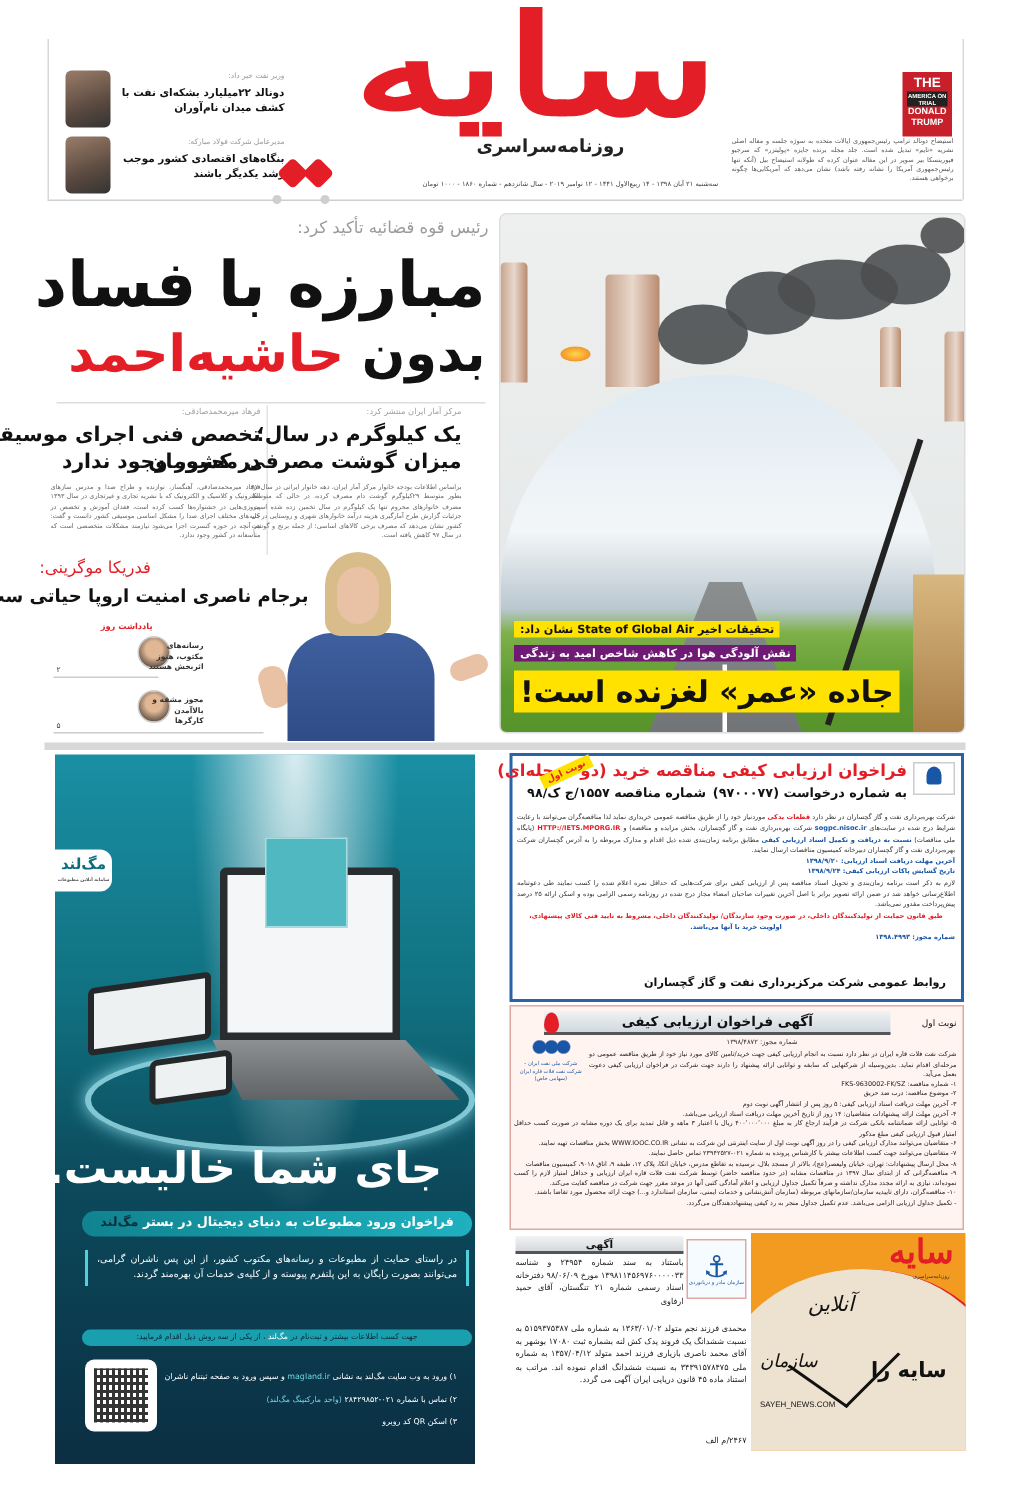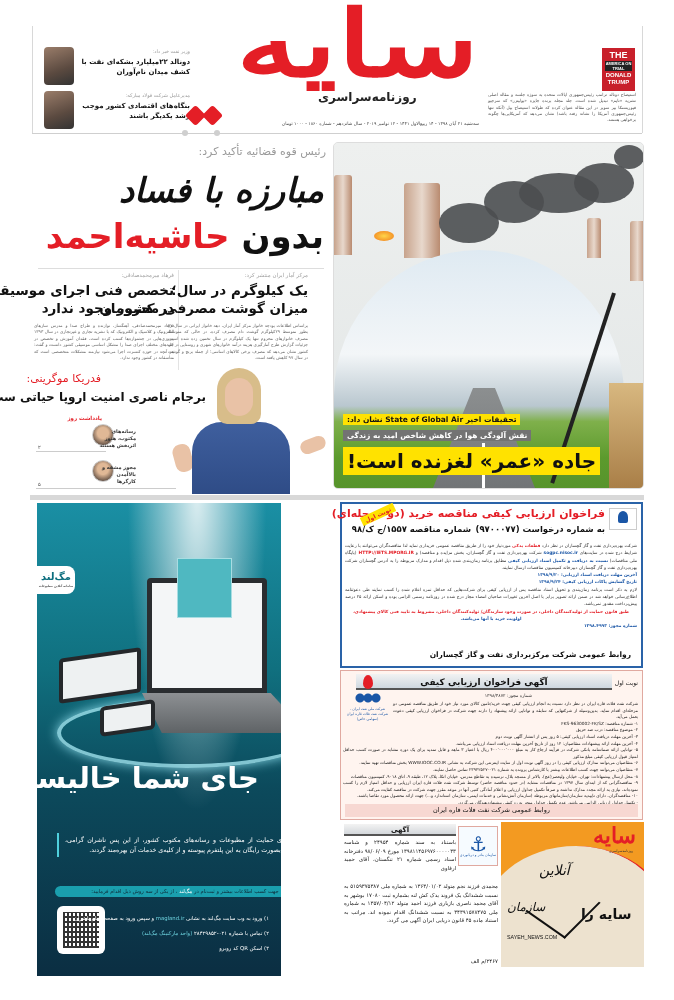--- a/index.html
+++ b/index.html
@@ -22,21 +22,21 @@
   .side-story .thumb { position:absolute; left:4px; top:0; width:30px; height:38px; border-radius:4px; background:linear-gradient(160deg,#9a7d6a,#5b4a40 60%,#333); }
   .side-story .kicker { position:absolute; right:0; top:1px; font-size:5px; color:#999; }
   .side-story .title { position:absolute; right:0; top:10px; width:110px; font-size:7px; font-weight:bold; line-height:10px; color:#111; text-align:right; }
 
   .book-thumb { position:absolute; left:602px; top:48px; width:33px; height:43px; background:#c8202b; color:#fff; font-size:9px; font-weight:bold; text-align:center; line-height:10px; font-family:"Liberation Sans",sans-serif; direction:ltr; padding-top:2px; }
   .book-thumb small { display:block; font-size:4px; line-height:5px; background:#222; margin:1px 3px; }
   .book-blurb { position:absolute; left:488px; top:92px; width:148px; font-size:4.3px; line-height:6.3px; color:#555; text-align:justify; }
 
   
   .lead-kicker { position:absolute; right:348px; top:145px; font-size:11px; color:#9a9a9a; }
-  .lead-h1 { position:absolute; right:350px; top:168px; font-size:34px; font-weight:bold; color:#111; line-height:44px; white-space:nowrap; letter-spacing:-0.5px;font-style:italic; }
+  .lead-h1 { position:absolute; right:350px; top:168px; font-size:42px; font-weight:bold; color:#111; line-height:44px; white-space:nowrap; letter-spacing:-0.5px; }
   .lead-h2 { position:absolute; right:350px; top:214px; font-size:34px; font-weight:bold; color:#111; line-height:44px; white-space:nowrap; letter-spacing:-0.5px; }
   .lead-h2 .red { color:#e41e26; }
 
   .box-line { position:absolute; left:38px; top:268px; width:286px; height:1px; background:#ddd; }
   .col-sep { position:absolute; left:178px; top:270px; width:1px; height:100px; background:#e3e3e3; }
 
   .col-story { position:absolute; width:140px; }
   .col-story .kicker { font-size:5.5px; color:#a0a0a0; text-align:right; }
   .col-story .head { font-size:13.5px; font-weight:bold; line-height:18px; color:#111; margin-top:3px; text-align:right; white-space:nowrap; }
   .col-story .body { font-size:4.3px; line-height:6.4px; color:#666; text-align:justify; margin-top:6px; }
@@ -63,27 +63,27 @@
   .mp-tank { position:absolute; background:linear-gradient(90deg,#c7a38c,#e8d8cc 50%,#b98b70); border-radius:3px 3px 0 0; }
   .mp-smoke { position:absolute; border-radius:50%; background:#4b4e50; opacity:.9; }
   .mp-flame { position:absolute; left:40px; top:88px; width:20px; height:10px; border-radius:50%; background:radial-gradient(#ffd54a,#f07a1a); }
   .mp-lens { position:absolute; left:0; top:107px; width:290px; height:260px; border-radius:150px 150px 0 0; background:linear-gradient(180deg,#dfeaf2 0%,#f3f6f8 40%,#b9c7cf 60%,#7fb04b 66%,#5c9a2d 80%,#548f2a 100%); }
   .mp-road { position:absolute; left:95px; top:245px; width:110px; height:110px; background:linear-gradient(180deg,#8c8f90,#6f7274); clip-path:polygon(40% 0,60% 0,100% 100%,0 100%); }
   .mp-road-line { position:absolute; left:148px; top:300px; width:3px; height:50px; background:#fff; }
   .mp-field { position:absolute; left:275px; top:240px; width:40px; height:110px; background:linear-gradient(180deg,#d8b880,#a77c45); }
   .mp-wiper { position:absolute; left:278px; top:150px; width:4px; height:200px; background:#222; transform:rotate(18deg); transform-origin:top; }
 
   .cap-yellow1 { position:absolute; left:343px; top:414px; background:#ffe200; color:#111; font-size:7.5px; font-weight:bold; padding:1px 4px; white-space:nowrap; }
-  .cap-red { position:absolute; left:343px; top:430px; background:#737373; color:#fff; font-size:7.5px; font-weight:bold; padding:1px 4px; white-space:nowrap; }
+  .cap-red { position:absolute; left:343px; top:430px; background:#701a75; color:#fff; font-size:7.5px; font-weight:bold; padding:1px 4px; white-space:nowrap; }
   .cap-yellow2 { position:absolute; left:343px; top:447px; background:#ffe200; color:#111; font-size:20px; font-weight:bold; padding:0 4px; white-space:nowrap; line-height:28px; }
 
   .divider-bar { position:absolute; left:30px; top:495px; width:614px; height:5px; background:#d8d8d8; }
 
   
-  .ad-mag { position:absolute; left:37px; top:503px; width:244px; height:473px; background:linear-gradient(180deg,#1a8fa4 0%,#10707f 35%,#0c4a5c 60%,#0b2e42 100%); overflow:hidden; }
+  .ad-mag { position:absolute; left:37px; top:503px; width:280px; height:473px; background:linear-gradient(180deg,#1a8fa4 0%,#10707f 35%,#0c4a5c 60%,#0b2e42 100%); overflow:hidden; }
   .ad-mag .beam { position:absolute; left:90px; top:-10px; width:140px; height:320px; background:radial-gradient(ellipse at 50% 0%,rgba(255,255,255,.85),rgba(255,255,255,0) 70%); }
   .ad-mag .ring { position:absolute; left:20px; top:195px; width:260px; height:70px; border-radius:50%; border:4px solid rgba(180,245,255,.7); box-shadow:0 0 12px rgba(160,240,255,.8); }
   .ad-mag .laptop-screen { position:absolute; left:110px; top:75px; width:120px; height:115px; background:#f4f6f7; border:5px solid #2a2d30; border-radius:4px 4px 0 0; }
   .ad-mag .laptop-base { position:absolute; left:105px; top:190px; width:165px; height:40px; background:linear-gradient(180deg,#8d9093,#5f6366); clip-path:polygon(0 0,78% 0,100% 100%,12% 100%); }
   .ad-mag .tablet { position:absolute; left:22px; top:150px; width:82px; height:45px; background:#eef1f2; border:4px solid #25282b; border-radius:4px; transform:skewY(-8deg); }
   .ad-mag .phone { position:absolute; left:63px; top:200px; width:55px; height:30px; background:#eef1f2; border:4px solid #25282b; border-radius:5px; transform:skewY(-8deg); }
   .ad-mag .mag-card { position:absolute; left:140px; top:55px; width:55px; height:60px; background:#4fb8c1; border:1px solid #a8dde2; }
   .ad-mag .mag-logo { position:absolute; left:0; top:63px; width:38px; height:28px; background:#fff; border-radius:0 8px 8px 0; color:#0c6e7e; font-size:10px; font-weight:bold; text-align:center; line-height:22px; }
   .ad-mag .mag-logo small { display:block; font-size:3px; line-height:4px; color:#555; margin-top:-4px; }
   .ad-mag .headline { position:absolute; right:22px; top:258px; font-size:29px; font-weight:bold; color:#fff; white-space:nowrap; }
@@ -109,21 +109,21 @@
   .tender1 .badge { position:absolute; left:18px; top:6px; background:#ffe200; color:#e41e26; font-size:6px; font-weight:bold; padding:1px 4px; transform:rotate(-25deg); }
   .tender1 .t-body { position:absolute; right:4px; top:38px; width:292px; font-size:4.4px; line-height:7.3px; color:#333; text-align:justify; }
   .tender1 .t-body .red { color:#e41e26; font-weight:bold; }
   .tender1 .t-body .blue { color:#1a56a6; font-weight:bold; }
   .tender1 .t-center { text-align:center; color:#e41e26; font-weight:bold; }
   .tender1 .t-footer { position:absolute; right:10px; top:146px; font-size:7.5px; font-weight:bold; color:#111; white-space:nowrap; }
 
   
   .tender2 { position:absolute; left:340px; top:670px; width:303px; height:150px; border:1px solid #e0a9a0; background:#fff4ef; }
   .tender2 .nob { position:absolute; right:4px; top:8px; font-size:6px; color:#111; }
-  .tender2 .hdr { position:absolute; right:30px; top:3px; width:256px; height:16px; background:linear-gradient(180deg,#f2f2f2,#cfd8e0); border-bottom:2px solid #555; font-size:9px; font-weight:bold; text-align:center; line-height:16px; color:#111; }
+  .tender2 .hdr { position:absolute; right:48px; top:3px; width:231px; height:16px; background:linear-gradient(180deg,#f2f2f2,#cfd8e0); border-bottom:2px solid #555; font-size:9px; font-weight:bold; text-align:center; line-height:16px; color:#111; }
   .tender2 .nioc { position:absolute; left:4px; top:4px; width:45px; height:56px; text-align:center; }
   .tender2 .nioc .flame { width:10px; height:14px; margin:0 auto; border-radius:50% 50% 50% 50% / 60% 60% 40% 40%; background:#e41e26; }
   .tender2 .nioc .balls { width:32px; height:14px; margin:2px auto; background:radial-gradient(circle at 25% 50%,#1a56a6 4px,transparent 5px),radial-gradient(circle at 50% 50%,#1a56a6 4px,transparent 5px),radial-gradient(circle at 75% 50%,#1a56a6 4px,transparent 5px); }
   .tender2 .nioc small { display:block; font-size:3.5px; line-height:5px; color:#1a56a6; }
   .tender2 .permit { position:absolute; right:110px; top:22px; font-size:4.5px; color:#333; }
   .tender2 .t-body { position:absolute; right:4px; top:30px; width:295px; font-size:4.3px; line-height:6.6px; color:#222; text-align:justify; }
   .tender2 .t-body .item { display:block; }
   .tender2 .foot { position:absolute; left:4px; top:133px; width:293px; height:13px; background:#f7d8d2; font-size:6.5px; text-align:center; line-height:13px; color:#111; }
 
   
@@ -253,20 +253,24 @@
   <div class="tablet"></div>
   <div class="laptop-screen"></div>
   <div class="laptop-base"></div>
   <div class="mag-card"></div>
   <div class="phone"></div>
   <div class="mag-logo">
     <span>مگ‌لند</span>
     <small>سامانه آنلاین مطبوعات</small>
   </div>
   <div class="headline">جای شما خالیست...!</div>
+  <div class="pill">
+    <span>فراخوان ورود مطبوعات به دنیای دیجیتال در بستر</span>
+    <span class="hl">مگ‌لند</span>
+  </div>
   <div class="para">در راستای حمایت از مطبوعات و رسانه‌های مکتوب کشور، از این پس ناشران گرامی، می‌توانند بصورت رایگان به این پلتفرم پیوسته و از کلیه‌ی خدمات آن بهره‌مند گردند.</div>
   <div class="pill2">
     <span>جهت کسب اطلاعات بیشتر و ثبت‌نام در</span>
     <span class="hl">مگ‌لند</span>
     <span>، از یکی از سه روش ذیل اقدام فرمایید:</span>
   </div>
   <div class="qr">
       <div></div>
     </div>
   <div class="step" style="top:412px;">
@@ -327,21 +331,20 @@
     <span class="item">۳- آخرین مهلت دریافت اسناد ارزیابی کیفی: ۵ روز پس از انتشار آگهی نوبت دوم</span>
     <span class="item">۴- آخرین مهلت ارائه پیشنهادات متقاضیان: ۱۴ روز از تاریخ آخرین مهلت دریافت اسناد ارزیابی می‌باشد.</span>
     <span class="item">۵- توانایی ارائه ضمانتنامه بانکی شرکت در فرآیند ارجاع کار به مبلغ ۴۰۰٬۰۰۰٬۰۰۰ ریال با اعتبار ۳ ماهه و قابل تمدید برای یک دوره مشابه در صورت کسب حداقل امتیاز قبول ارزیابی کیفی مبلغ مذکور</span>
     <span class="item">۶- متقاضیان می‌توانند مدارک ارزیابی کیفی را در روز آگهی نوبت اول از سایت اینترنتی این شرکت به نشانی WWW.IOOC.CO.IR بخش مناقصات تهیه نمایند.</span>
     <span class="item">۷- متقاضیان می‌توانند جهت کسب اطلاعات بیشتر با کارشناس پرونده به شماره ۰۲۱-۲۳۹۴۲۵۲۷ تماس حاصل نمایند.</span>
     <span class="item">۸- محل ارسال پیشنهادات: تهران، خیابان ولیعصر(عج)، بالاتر از مسجد بلال، نرسیده به تقاطع مدرس، خیابان اتکا، پلاک ۱۲، طبقه ۹، اتاق ۹۰۱۸، کمیسیون مناقصات</span>
     <span class="item">۹- مناقصه‌گرانی که از ابتدای سال ۱۳۹۷ در مناقصات مشابه (در حدود مناقصه حاضر) توسط شرکت نفت فلات قاره ایران ارزیابی و حداقل امتیاز لازم را کسب نموده‌اند، نیازی به ارائه مجدد مدارک نداشته و صرفاً تکمیل جداول ارزیابی و اعلام آمادگی کتبی آنها در موعد مقرر جهت شرکت در مناقصه کفایت می‌کند.</span>
     <span class="item">۱۰- مناقصه‌گران، دارای تاییدیه سازمان/سازمانهای مربوطه (سازمان آتش‌نشانی و خدمات ایمنی، سازمان استاندارد و...) جهت ارائه محصول مورد تقاضا باشند.</span>
     <span class="item">- تکمیل جداول ارزیابی الزامی می‌باشد. عدم تکمیل جداول منجر به رد کیفی پیشنهاددهندگان می‌گردد.</span>
   </div>
-  <div class="foot">روابط عمومی شرکت نفت فلات قاره ایران</div>
 </div>
 
 <div class="notice">
   <div class="anchor">⚓<small>سازمان بنادر و دریانوردی</small></div>
   <div class="hdr">آگهی</div>
   <div class="txt">باستناد به سند شماره ۲۴۹۵۴ و شناسه ۱۳۹۸۱۱۴۵۶۹۷۶۰۰۰۰۰۳۳ مورخ ۹۸/۰۶/۰۹ دفترخانه اسناد رسمی شماره ۲۱ تنگستان، آقای حمید ارفاوی</div>
   <div class="txt2">محمدی فرزند نجم متولد ۱۳۶۳/۰۱/۰۲ به شماره ملی ۵۱۵۹۳۷۵۳۸۷ به نسبت ششدانگ یک فروند یدک کش لنه بشماره ثبت ۱۷۰۸۰ بوشهر به آقای محمد ناصری بازیاری فرزند احمد متولد ۱۳۵۷/۰۴/۱۲ به شماره ملی ۳۴۳۹۱۵۷۸۴۷۵ به نسبت ششدانگ اقدام نموده اند. مراتب به استناد ماده ۴۵ قانون دریایی ایران آگهی می گردد.</div>
   <div class="code">۲۴۶۷/م الف</div>
 </div>
 

